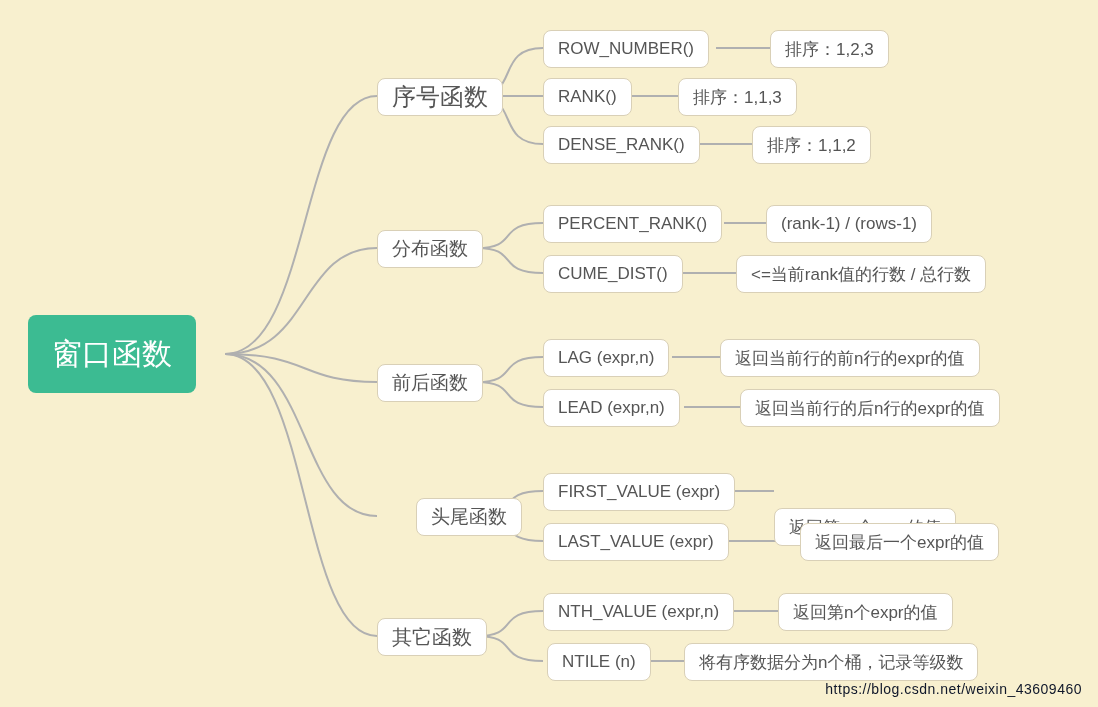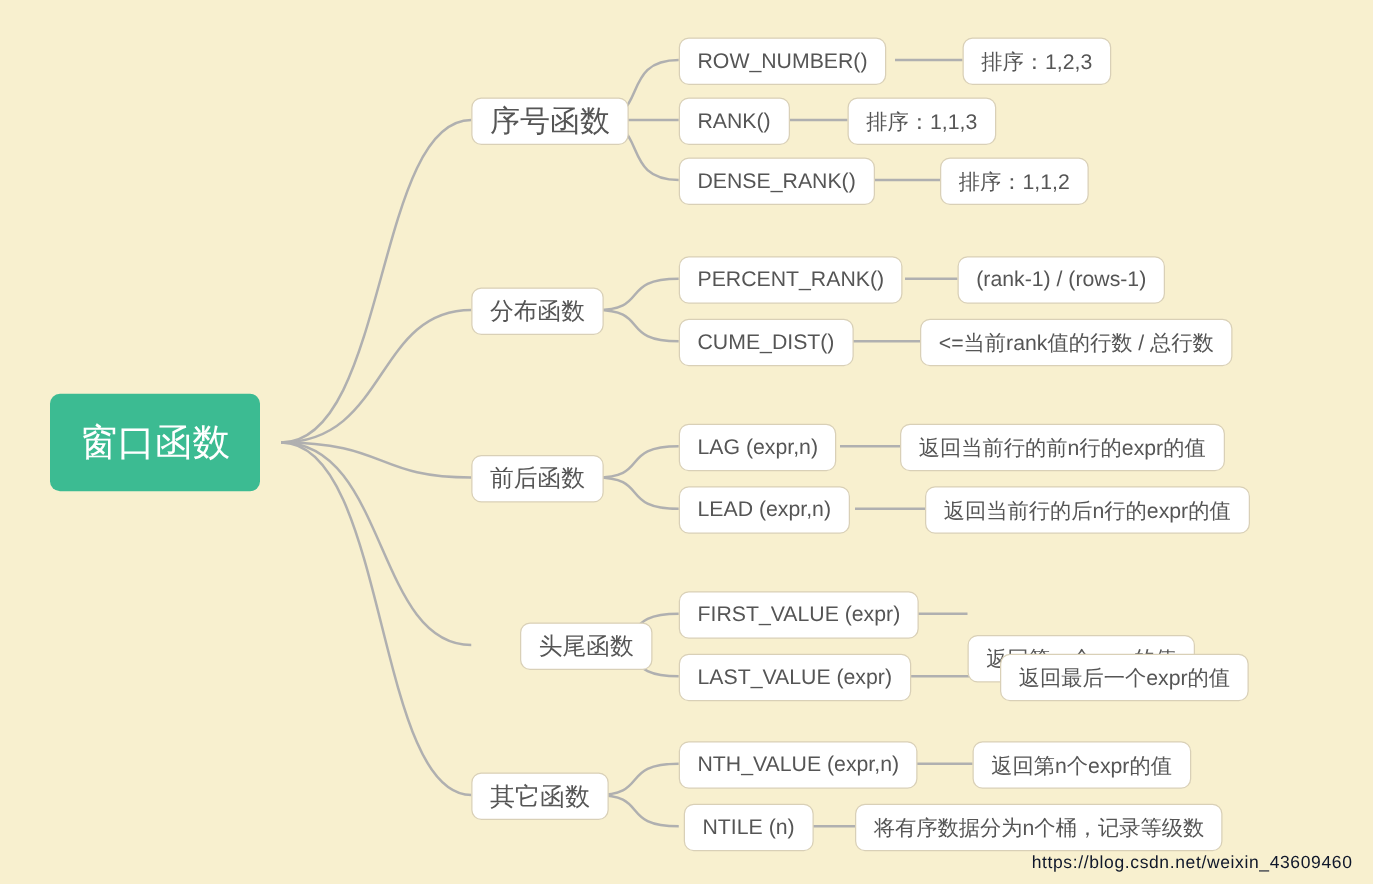--- a/index.html
+++ b/index.html
@@ -43,21 +43,21 @@
     <path d="M477 516 C 520 516, 495 541, 543 541"></path>
     <path d="M728 491 L 774 491"></path>
     <path d="M724 541 L 800 541"></path>
 
     <path d="M477 636 C 520 636, 495 611, 543 611"></path>
     <path d="M477 636 C 520 636, 495 661, 543 661"></path>
     <path d="M732 611 L 778 611"></path>
     <path d="M636 661 L 684 661"></path>
   </svg>
 
-  <div class="root" style="left:40px;top:315px;">
+  <div class="root" style="left:28px;top:315px;">
       <span>窗口函数</span>
     </div>
 
   <div class="node" style="left:377px;top:78px;height:36px;font-size:24px;">
       <span>序号函数</span>
     </div>
   <div class="node" style="left:377px;top:230px;height:36px;font-size:19px;">
       <span>分布函数</span>
     </div>
   <div class="node" style="left:377px;top:364px;height:36px;font-size:19px;">

